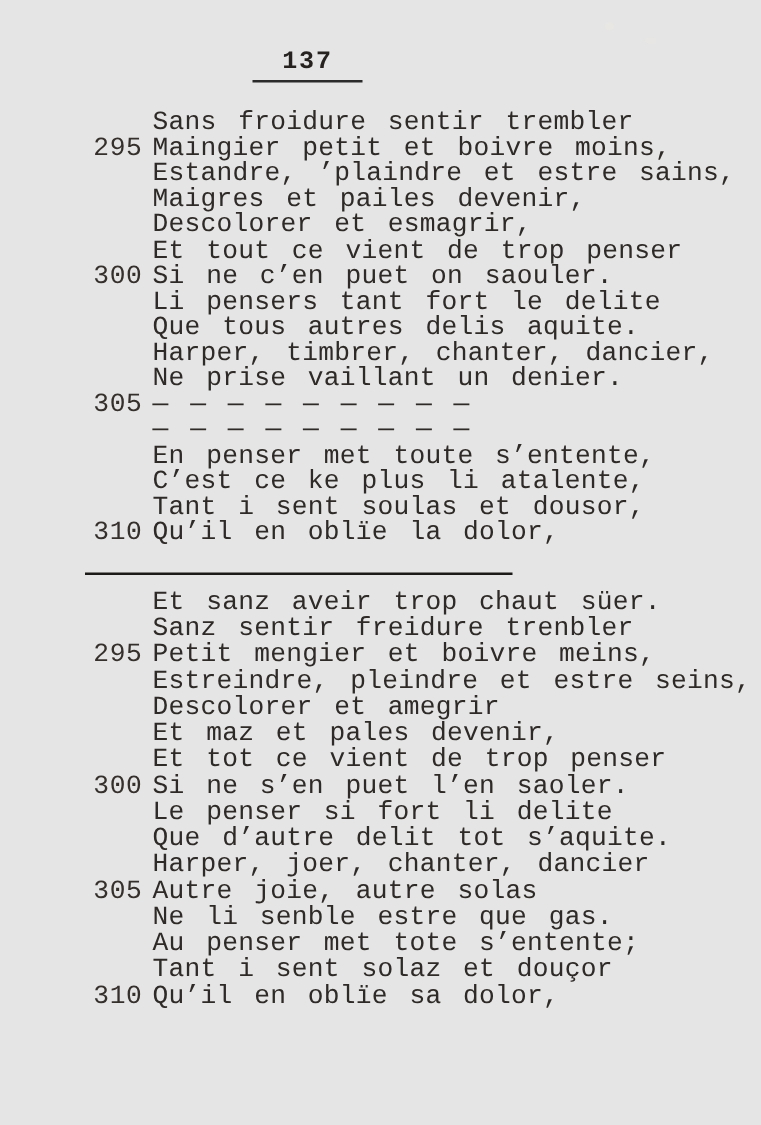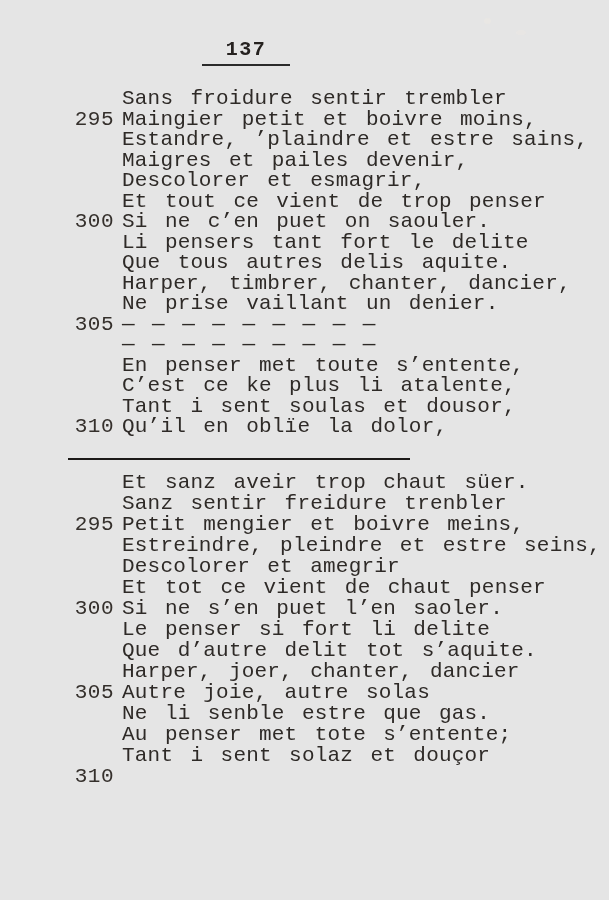--- a/index.html
+++ b/index.html
@@ -177,21 +177,25 @@
       <div class="line">
         <span class="num"></span>
         <span class="txt">Estreindre, pleindre et estre seins,</span>
       </div>
       <div class="line">
         <span class="num"></span>
         <span class="txt">Descolorer et amegrir</span>
       </div>
       <div class="line">
         <span class="num"></span>
-        <span class="txt">Et tot ce vient de chaut penser</span>
+        <span class="txt">Et maz et pales devenir,</span>
+      </div>
+      <div class="line">
+        <span class="num"></span>
+        <span class="txt">Et tot ce vient de trop penser</span>
       </div>
       <div class="line">
         <span class="num">300</span>
         <span class="txt">Si ne s’en puet l’en saoler.</span>
       </div>
       <div class="line">
         <span class="num"></span>
         <span class="txt">Le penser si fort li delite</span>
       </div>
       <div class="line">
@@ -213,16 +217,17 @@
       <div class="line">
         <span class="num"></span>
         <span class="txt">Au penser met tote s’entente;</span>
       </div>
       <div class="line">
         <span class="num"></span>
         <span class="txt">Tant i sent solaz et douçor</span>
       </div>
       <div class="line">
         <span class="num">310</span>
+        <span class="txt">Qu’il en oblïe sa dolor,</span>
       </div>
     </div>
 
 </div>
 
 </body></html>

